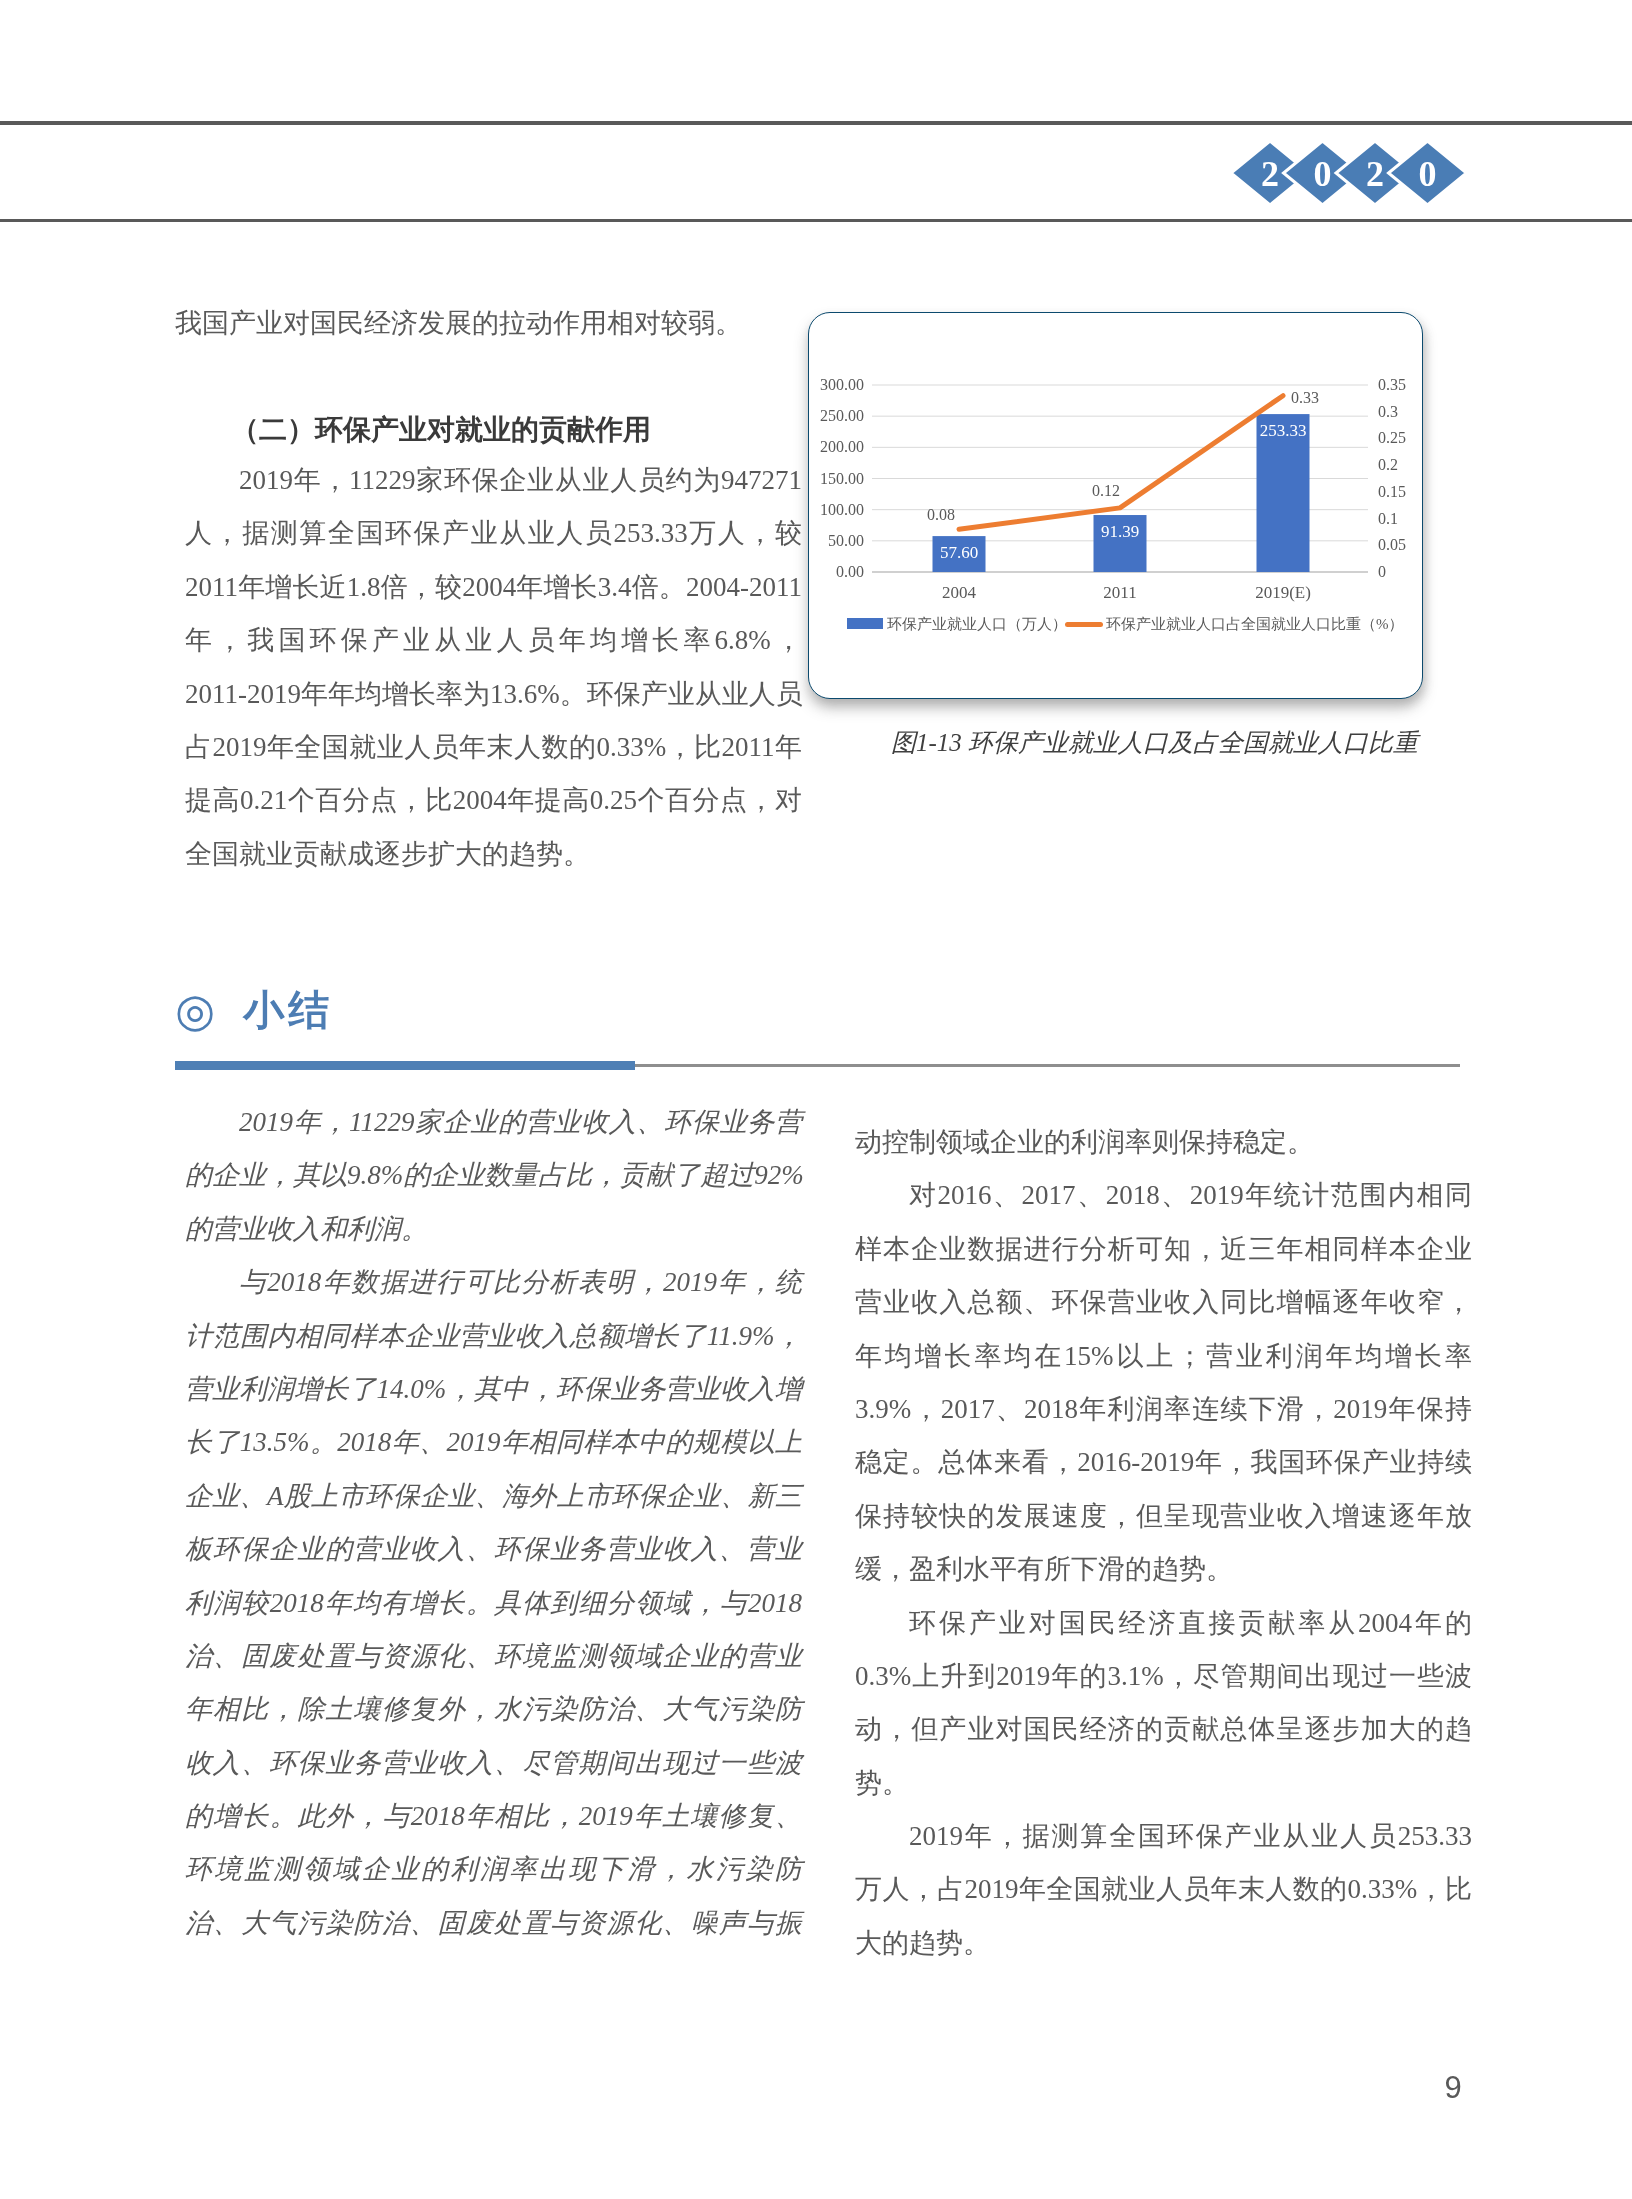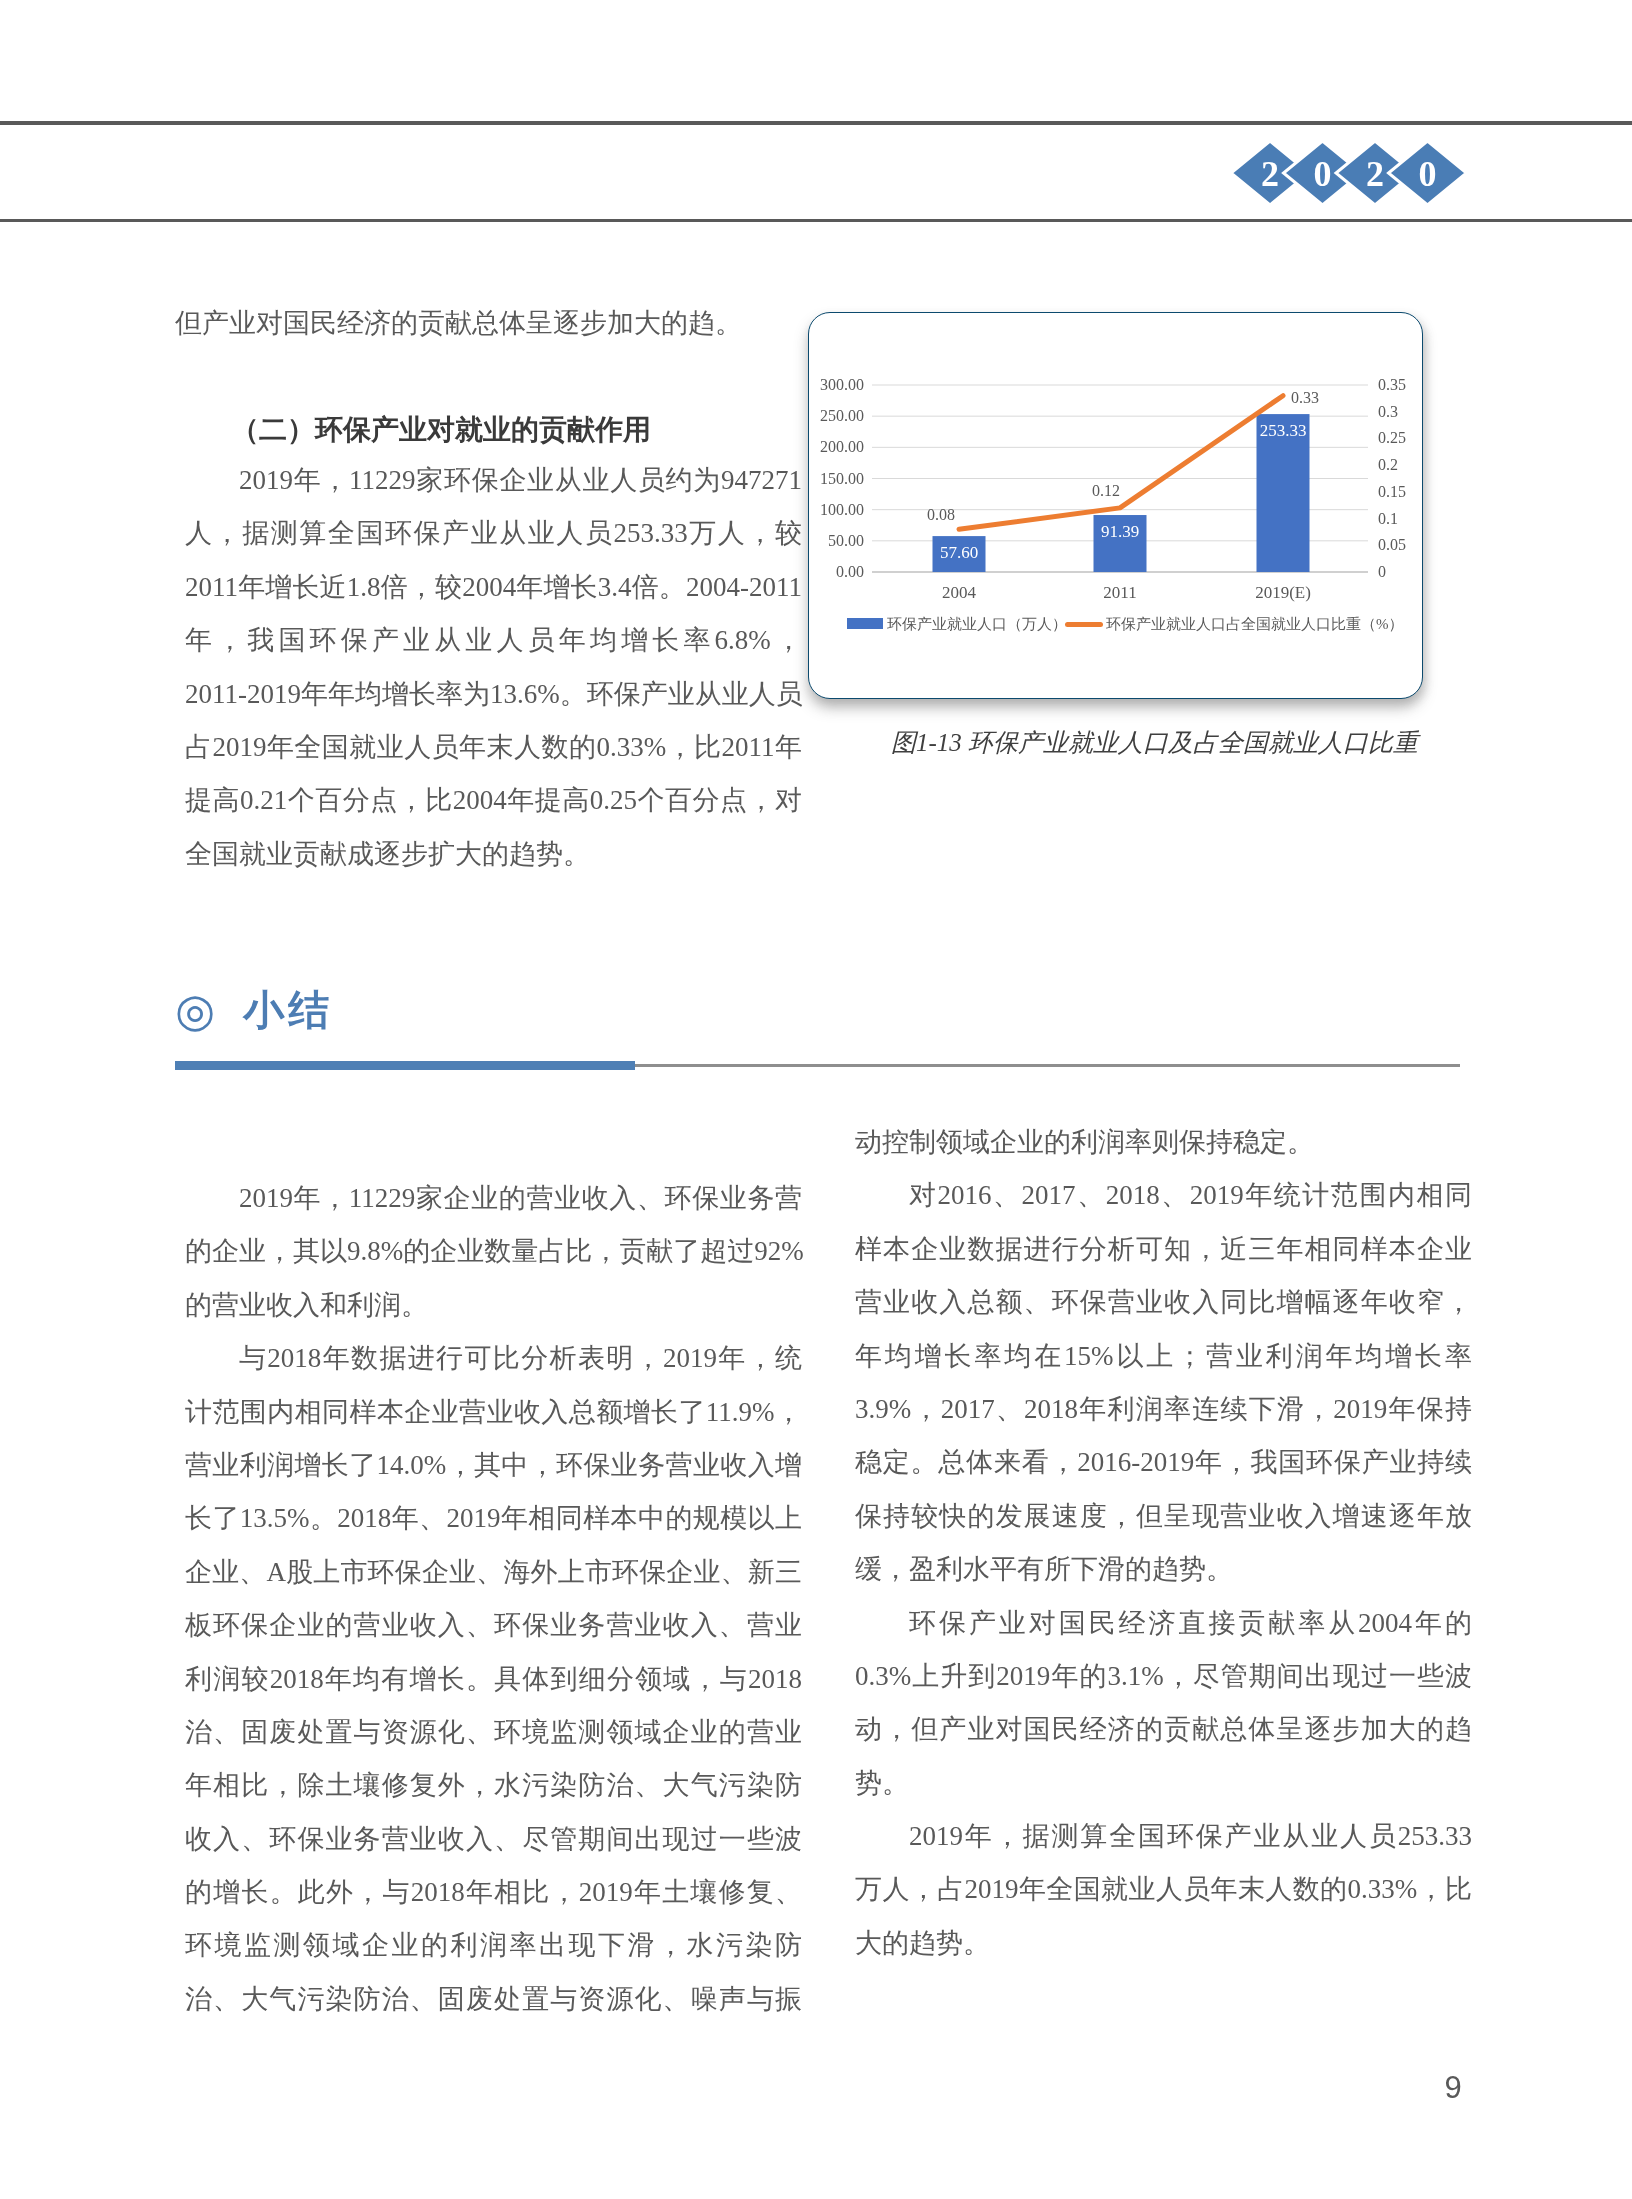--- a/index.html
+++ b/index.html
@@ -52,21 +52,21 @@
     <polygon points="199.5,2 238.5,34 199.5,66 160.5,34"></polygon>
   </g>
   <g fill="#ffffff" font-size="36" font-weight="bold" text-anchor="middle" font-family="Liberation Sans, DejaVu Sans, sans-serif">
     <text x="42" y="47">2</text>
     <text x="94.5" y="47">0</text>
     <text x="147" y="47">2</text>
     <text x="199.5" y="47">0</text>
   </g>
 </svg>
 
-<div class="introline" style="top:296px;">但产业对国民经济的贡献总体呈逐步加大的趋。</div>
+<div class="introline" style="top:296px;">我国产业对国民经济发展的拉动作用相对较弱。</div>
 
 <div class="h2" style="top:403px;">（二）环保产业对就业的贡献作用</div>
 
 <div class="textcol" style="left:175px;top:454px;">
   <div class="bl ind">2019年，11229家环保企业从业人员约为947271</div>
   <div class="bl">人，据测算全国环保产业从业人员253.33万人，较</div>
   <div class="bl">2011年增长近1.8倍，较2004年增长3.4倍。2004-2011</div>
   <div class="bl">年，我国环保产业从业人员年均增长率6.8%，</div>
   <div class="bl">2011-2019年年均增长率为13.6%。环保产业从业人员</div>
   <div class="bl">占2019年全国就业人员年末人数的0.33%，比2011年</div>
@@ -119,21 +119,21 @@
 </div>
 <div class="caption">图1-13 环保产业就业人口及占全国就业人口比重</div>
 
 <div class="secrow">
   <span class="secicon">◎</span>
   <span class="sectitle">小结</span>
 </div>
 <div class="rule-blue"></div>
 <div class="rule-gray"></div>
 
-<div class="textcol" style="left:175px;top:1172px;">
+<div class="textcol" style="left:175px;top:1096px;font-style:italic;">
   <div class="bl ind">2019年，11229家企业的营业收入、环保业务营</div>
   <div class="bl">的企业，其以9.8%的企业数量占比，贡献了超过92%</div>
   <div class="bl end">的营业收入和利润。</div>
   <div class="bl ind">与2018年数据进行可比分析表明，2019年，统</div>
   <div class="bl">计范围内相同样本企业营业收入总额增长了11.9%，</div>
   <div class="bl">营业利润增长了14.0%，其中，环保业务营业收入增</div>
   <div class="bl">长了13.5%。2018年、2019年相同样本中的规模以上</div>
   <div class="bl">企业、A股上市环保企业、海外上市环保企业、新三</div>
   <div class="bl">板环保企业的营业收入、环保业务营业收入、营业</div>
   <div class="bl">利润较2018年均有增长。具体到细分领域，与2018</div>

